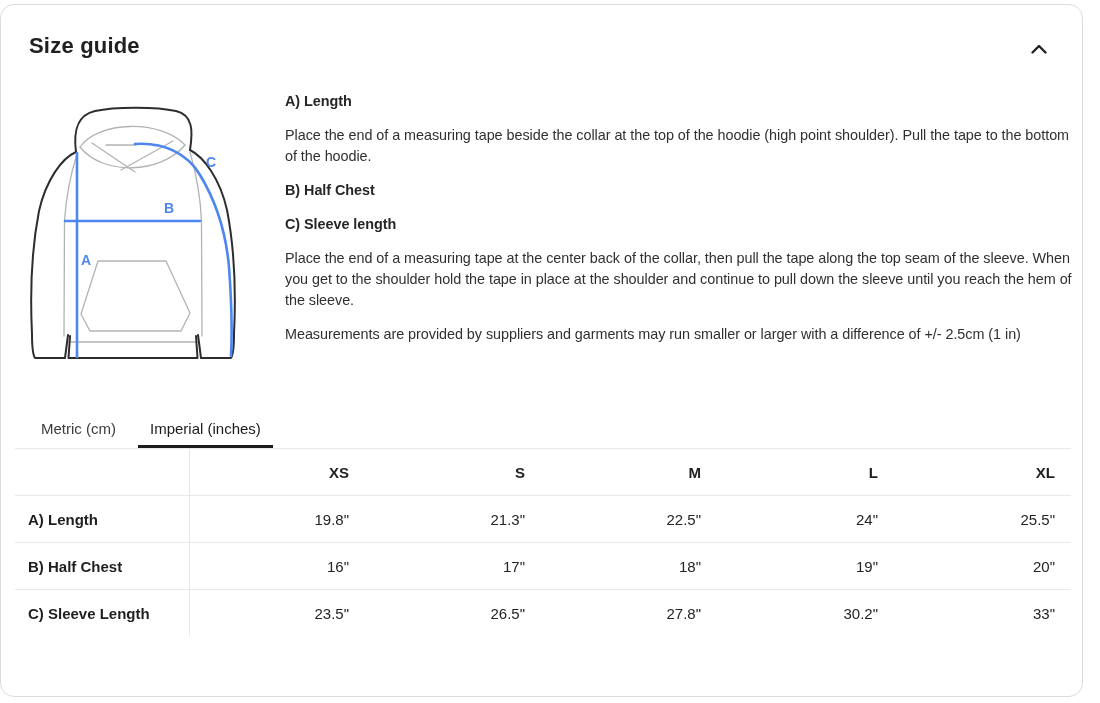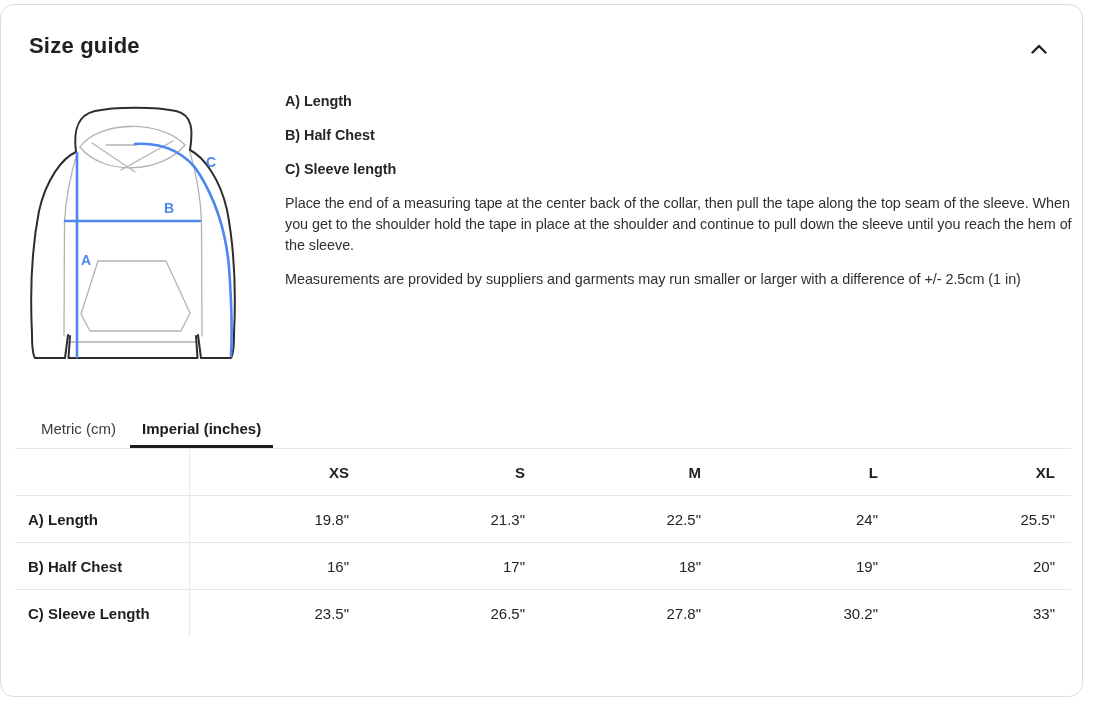--- a/index.html
+++ b/index.html
@@ -9,24 +9,24 @@
          background:#fff;border:1px solid #dcdcdc;border-radius:14px;box-sizing:border-box;}
   .title{position:absolute;left:28px;top:28px;font-size:22px;font-weight:600;
          color:#202020;letter-spacing:.2px;}
   .collapse{position:absolute;right:22px;top:24px;width:42px;height:42px;
             display:flex;align-items:center;justify-content:center;cursor:pointer;border-radius:8px;}
   .diagram{position:absolute;left:17px;top:96px;}
   .copy{position:absolute;left:284px;top:86px;width:792px;font-size:14.4px;
         line-height:21px;color:#303030;letter-spacing:-.05px;}
   .copy p{margin:0 0 13px;}
   .copy p.hd{font-weight:700;color:#262626;}
-  .tabs{position:absolute;left:28px;top:406px;display:flex;gap:2px;}
+  .tabs{position:absolute;left:28px;top:406px;display:flex;gap:10px;}
   .tab{height:37px;display:flex;align-items:center;padding:0 12px;font-size:15px;
        color:#3c3c3c;border-bottom:3px solid transparent;box-sizing:border-box;cursor:pointer;}
-  .tab.active{font-weight:700;color:#1c1c1c;border-bottom-color:#1c1c1c;}
+  .tab.active{font-weight:400;color:#1c1c1c;border-bottom-color:#1c1c1c;}
   table.size{position:absolute;left:14px;top:443px;width:1056px;border-collapse:collapse;
              table-layout:fixed;font-size:15px;color:#242424;}
   table.size th,table.size td{height:46px;padding:0;font-weight:400;}
   table.size thead th{border-top:1px solid #e8e8e8;font-weight:700;margin-top:31px;}
   table.size tbody th,table.size tbody td{border-top:1px solid #e8e8e8;}
   table.size .coltop{text-align:right;padding-right:16px;color:#1f1f1f;}
   table.size .rowlabel{border-right:1px solid #e8e8e8;text-align:left;padding-left:13px;
              font-weight:700;color:#1f1f1f;}
   table.size td{text-align:right;padding-right:16px;}
 </style>
@@ -69,20 +69,21 @@
       </g>
       <g fill="#4e86f0" font-size="14" font-weight="700" font-family="Liberation Sans, sans-serif">
         <text x="63" y="164">A</text>
         <text x="146" y="112">B</text>
         <text x="188" y="66">C</text>
       </g>
     </svg>
 
     <div class="copy">
       <p class="hd">A) Length</p>
+      <p>Place the end of a measuring tape beside the collar at the top of the hoodie (high point shoulder). Pull the tape to the bottom of the hoodie.</p>
       <p class="hd">B) Half Chest</p>
       <p class="hd">C) Sleeve length</p>
       <p>Place the end of a measuring tape at the center back of the collar, then pull the tape along the top seam of the sleeve. When you get to the shoulder hold the tape in place at the shoulder and continue to pull down the sleeve until you reach the hem of the sleeve.</p>
       <p>Measurements are provided by suppliers and garments may run smaller or larger with a difference of +/- 2.5cm (1 in)</p>
     </div>
 
     <div class="tabs">
       <div class="tab">Metric (cm)</div>
       <div class="tab active">Imperial (inches)</div>
     </div>

